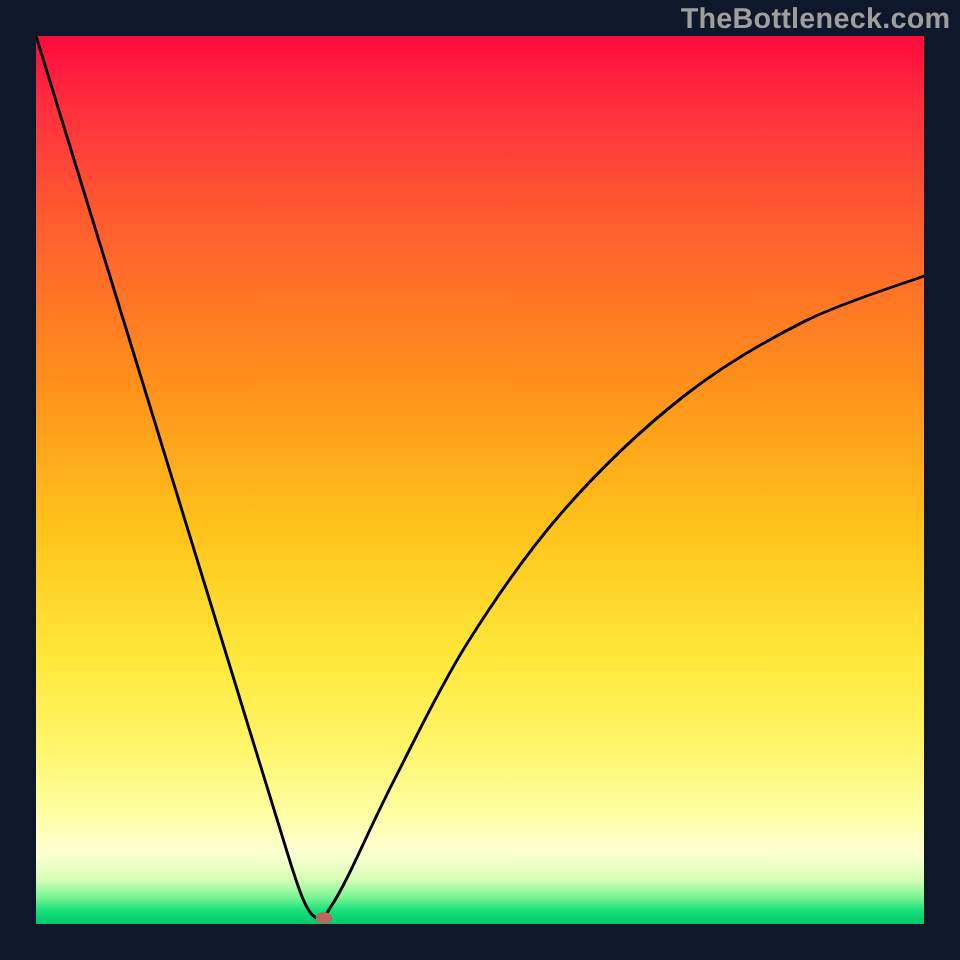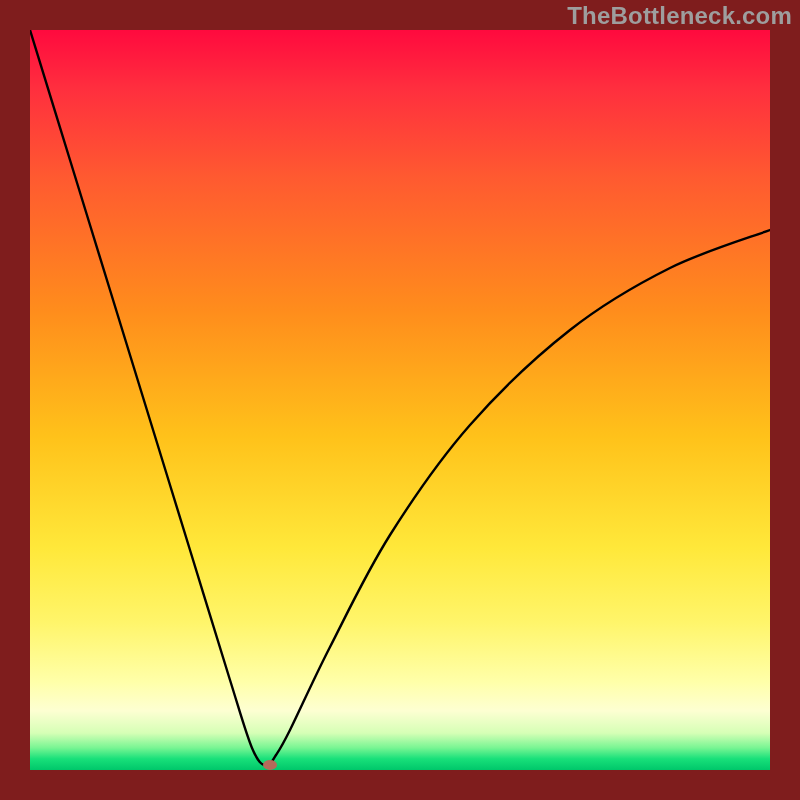--- a/index.html
+++ b/index.html
@@ -9,21 +9,21 @@
     height: 800px;
     background: #000;
     overflow: hidden;
     font-family: Arial, Helvetica, sans-serif;
   }
   .frame {
     position: absolute;
     top: 0; left: 0;
     width: 800px;
     height: 800px;
-    background: #7f1d1d;
+    background: #0f172a;
   }
   .plot-area {
     position: absolute;
     top: 30px;
     left: 30px;
     width: 740px;
     height: 740px;
     overflow: hidden;
   }
   .gradient {

